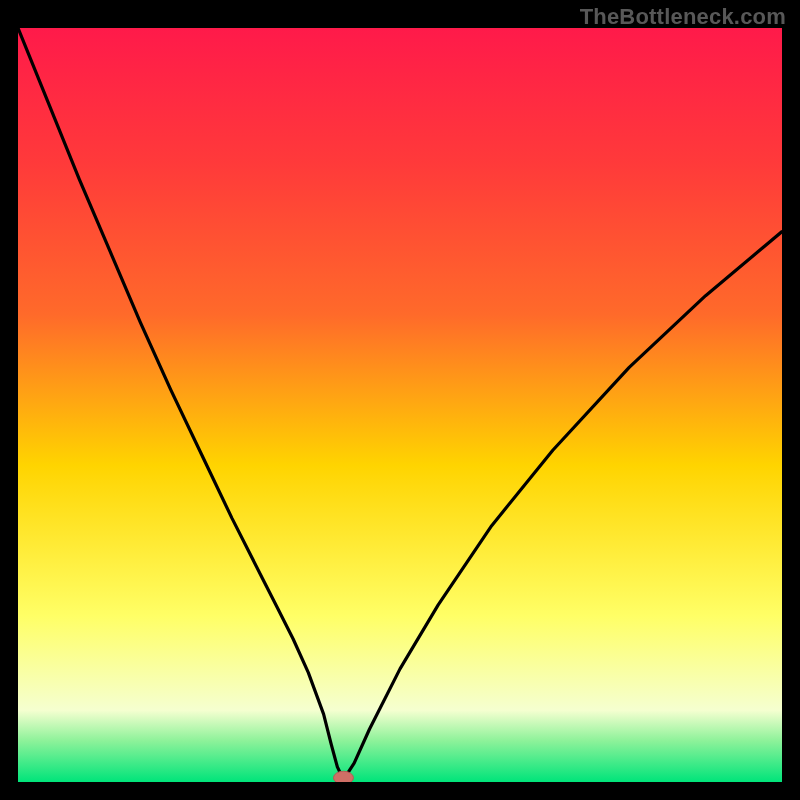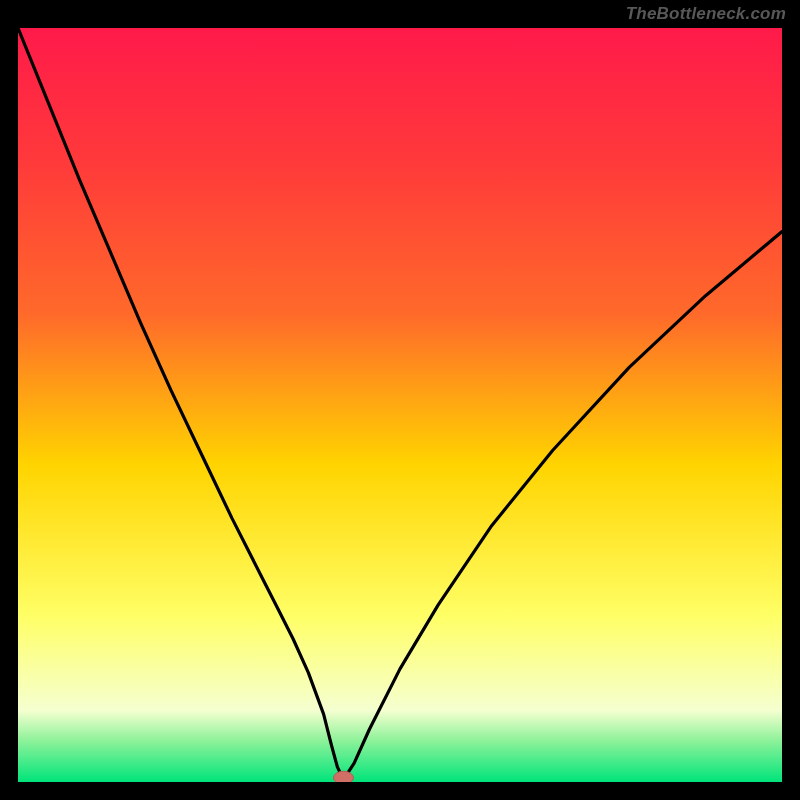--- a/index.html
+++ b/index.html
@@ -14,26 +14,25 @@
   .frame {
     position: relative;
     width: 800px;
     height: 800px;
     background: #000;
   }
   .watermark {
     position: absolute;
     top: 4px;
     right: 14px;
-    font-size: 17px;
+    font-size: 22px;
     font-weight: 600;
     color: #585858;
     letter-spacing: 0.2px;
     user-select: none;
-    font-style: italic;
   }
   .plot-wrap {
     position: absolute;
     left: 18px;
     top: 28px;
     width: 764px;
     height: 754px;
   }
   svg { display: block; }
 </style>

